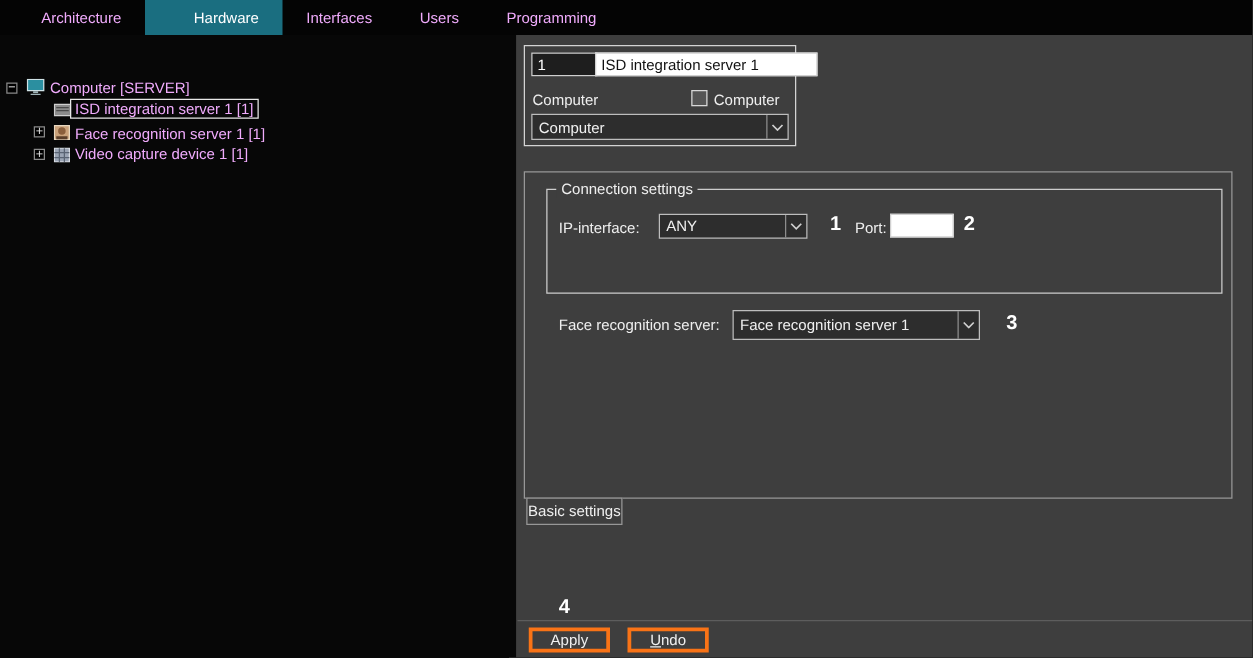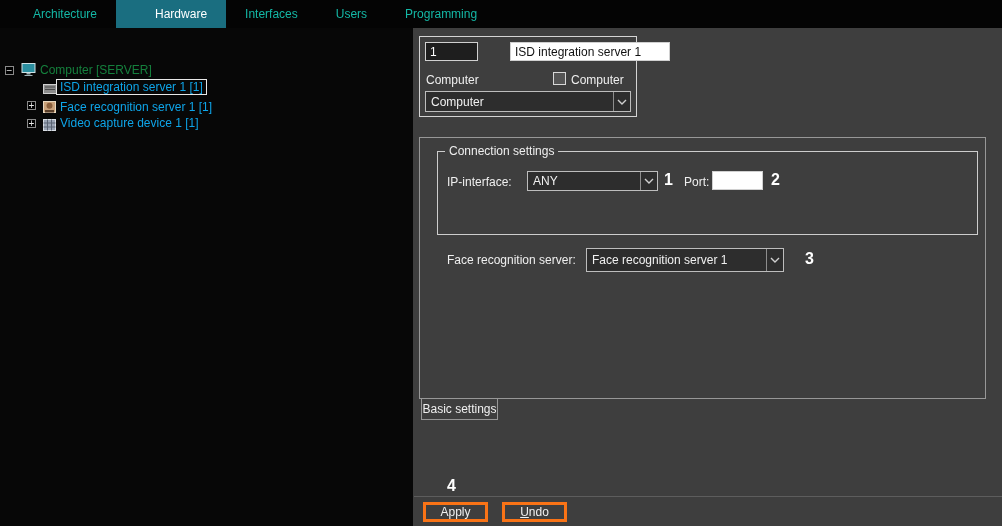--- a/index.html
+++ b/index.html
@@ -2,30 +2,30 @@
 <html><head>
 <meta charset="utf-8">
 <style>
   * { margin:0; padding:0; box-sizing:border-box; }
   html,body { background:#1d1d1d; }
   body { font-family:"Liberation Sans", sans-serif; }
   #screen { position:relative; width:1002px; height:526px; background:#3e3e3e; overflow:hidden; }
 
   
   .navbar { position:absolute; left:0; top:0; width:1002px; height:28px; background:#040404; display:flex; padding-left:14px; }
-  .tab { color:#14b8a6; font-size:12px; line-height:28px; padding:0 19px; white-space:nowrap; cursor:default; }
+  .tab { color:#f0abfc; font-size:12px; line-height:28px; padding:0 19px; white-space:nowrap; cursor:default; }
   .tab.active { background:#1a6e80; color:#ffffff;padding-left:39px; }
 
   
   .tree-panel { position:absolute; left:0; top:28px; width:413px; height:498px; background:#070707; }
   .expander { position:absolute; width:9px; height:9px; background:#000; border:1px solid #8a8a8a; color:#e8e8e8;
               font-size:10px; line-height:7px; text-align:center; cursor:default; }
   .tree-icon { position:absolute; }
-  .tree-label { position:absolute; color:#0ea5e9; font-size:12px; white-space:nowrap; line-height:14px; cursor:default; }
-  .tree-label.root { color:#15803d; }
+  .tree-label { position:absolute; color:#f0abfc; font-size:12px; white-space:nowrap; line-height:14px; cursor:default; }
+  .tree-label.root { color:#f0abfc; }
   .tree-label.selected { border:1px solid #e8e8e8; padding:0 3px; }
 
   
   .right-panel { position:absolute; left:413px; top:28px; width:589px; height:498px; background:#3e3e3e; }
 
   .headerbox { position:absolute; left:419px; top:36px; width:218px; height:81px; border:1px solid #d4d4d4; }
 
   .input-dark { position:absolute; background:#1e1e1e; border:1px solid #d0d0d0; color:#fff; font-size:12px;
                 padding:0 4px; font-family:inherit; outline:none; }
   .input-light { position:absolute; background:#ffffff; border:1px solid #d0d0d0; color:#111; font-size:12px;
@@ -112,40 +112,40 @@
         <line x1="8.5" y1="0.5" x2="8.5" y2="11.5" stroke="#5a6474"></line>
       </svg>
     </span>
     <span class="tree-label" style="left:60px; top:88px;">Video capture device 1 [1]</span>
   </div>
 
   <div class="right-panel"></div>
 
   <div class="headerbox"></div>
   <input class="input-dark" style="left: 425px; top: 42px; width: 53px; height: 19px;" value="1">
-  <input class="input-light" style="left: 510px; top: 42px; width: 160px; height: 19px;" value="ISD integration server 1">
+  <input class="input-light" style="left: 476px; top: 42px; width: 178px; height: 19px;" value="ISD integration server 1">
   <span class="lbl" style="left:426px; top:73px;">Computer</span>
   <div class="checkbox" style="left:553px; top:72px;"></div>
   <span class="lbl" style="left:571px; top:73px;">Computer</span>
   <div class="dropdown" style="left:425px; top:91px; width:206px; height:21px;">
     <span class="dd-text">Computer</span>
     <span class="dd-arrow">
       <svg width="10" height="6" viewBox="0 0 10 6">
           <polyline points="1,1 5,5 9,1" stroke="#cfcfcf" stroke-width="1.4" fill="none"></polyline>
         </svg>
     </span>
   </div>
 
   <div class="tabpanel"></div>
 
   <div class="groupbox"></div>
   <span class="groupbox-legend">Connection settings</span>
 
   <span class="lbl" style="left:447px; top:175px;">IP-interface:</span>
-  <div class="dropdown" style="left:527px; top:171px; width:131px; height:20px;justify-content:space-between;">
+  <div class="dropdown" style="left:527px; top:171px; width:119px; height:20px;justify-content:space-between;">
     <span class="dd-text">ANY</span>
     <span class="dd-arrow">
       <svg width="10" height="6" viewBox="0 0 10 6">
           <polyline points="1,1 5,5 9,1" stroke="#cfcfcf" stroke-width="1.4" fill="none"></polyline>
         </svg>
     </span>
   </div>
   <span class="annot" style="left:664px; top:171px;">1</span>
 
   <span class="lbl" style="left:684px; top:175px;">Port:</span>

